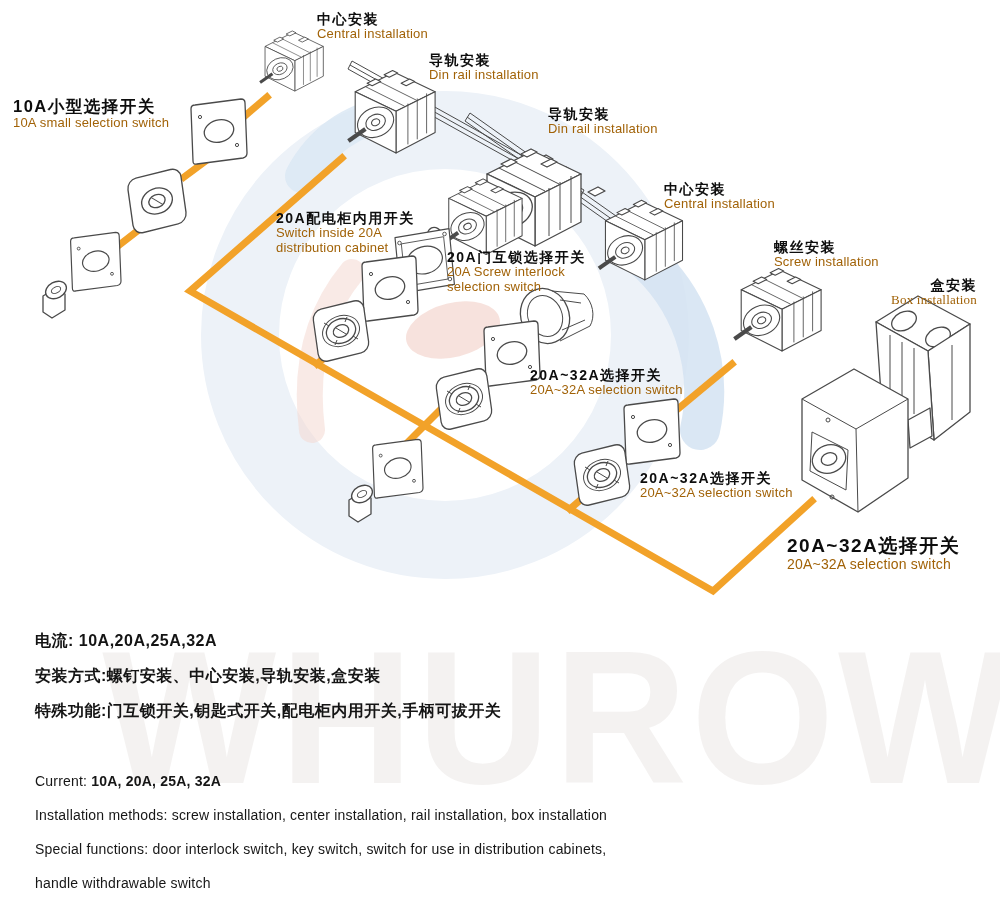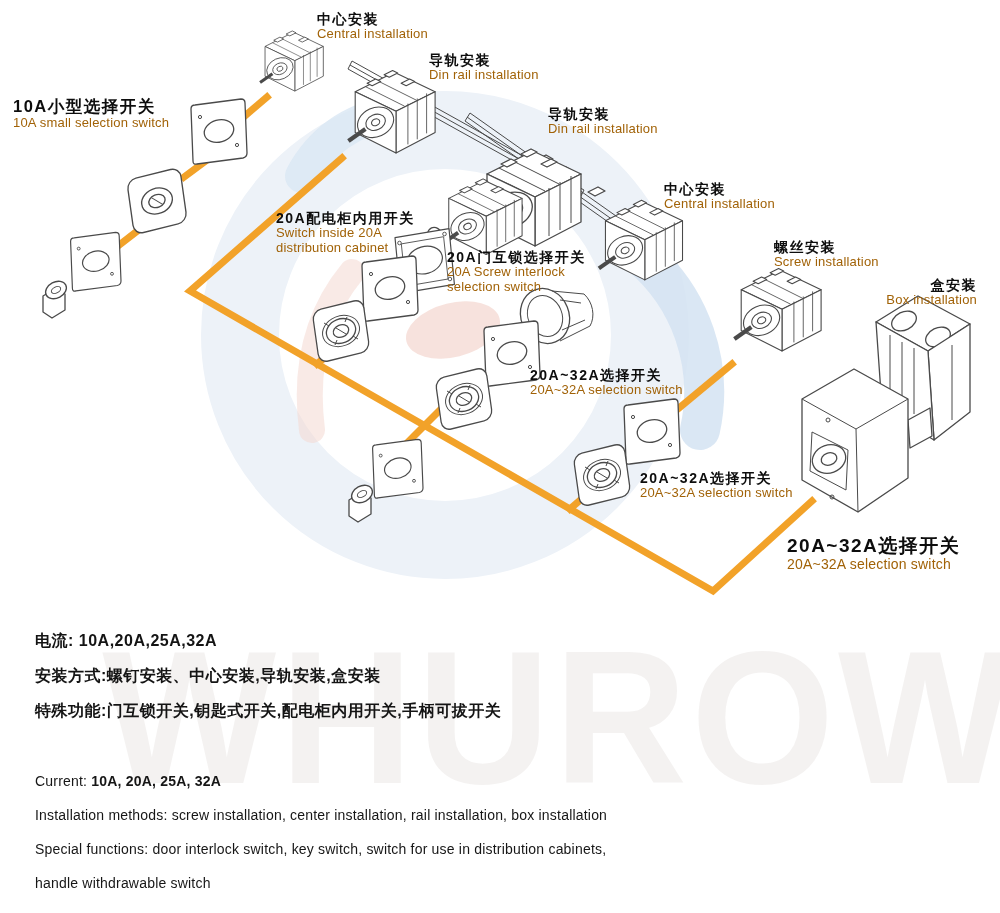--- a/index.html
+++ b/index.html
@@ -13,21 +13,21 @@
   .ln  { fill:#ffffff; stroke:#4a4a4a; stroke-width:1.3; stroke-linejoin:round; }
   .ln2 { fill:none; stroke:#4a4a4a; stroke-width:1; stroke-linejoin:round; }
   .org { fill:none; stroke:#F2A229; stroke-width:7; }
 
   
   .callout { position:absolute; z-index:3; white-space:nowrap; }
   .callout .zh { font-size:14px; font-weight:600; letter-spacing:1.5px; line-height:1.08; color:#0d0d0d; }
   .callout .en { font-size:13px; font-weight:400; letter-spacing:0.2px; line-height:1.12; color:#a16207; }
   .callout.big .zh { font-size:14px; }
   .callout.center { }
-  .callout.right  { text-align:right; }
+  .callout.right  { text-align:right;font-family:Liberation Serif, serif; }
 
   
   .watermark {
     position:absolute; left:88px; top:622px; z-index:0;
     font-size:190px; font-weight:700; letter-spacing:4px; white-space:nowrap;
     color:rgba(110,95,75,0.08); line-height:1; transform:scaleX(0.97);
     user-select:none;
   }
 
   

